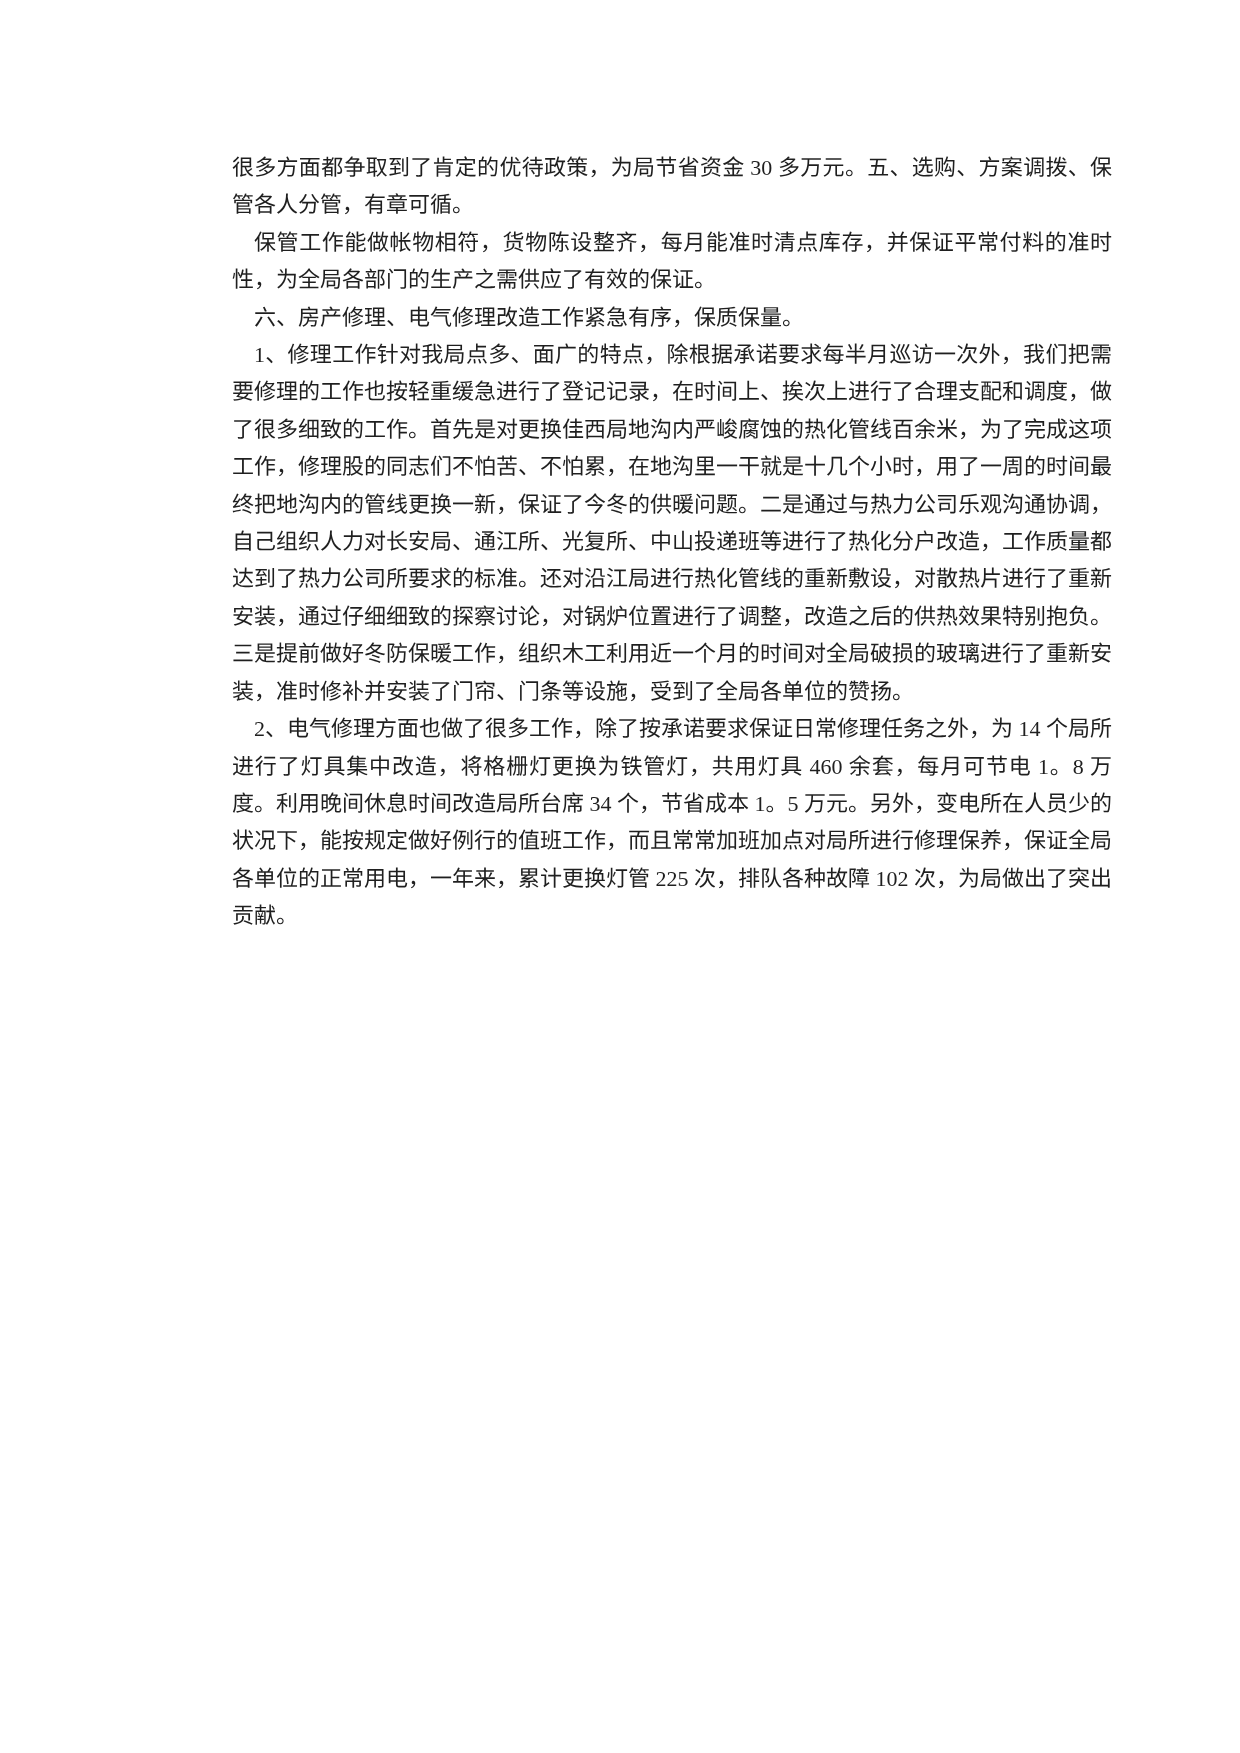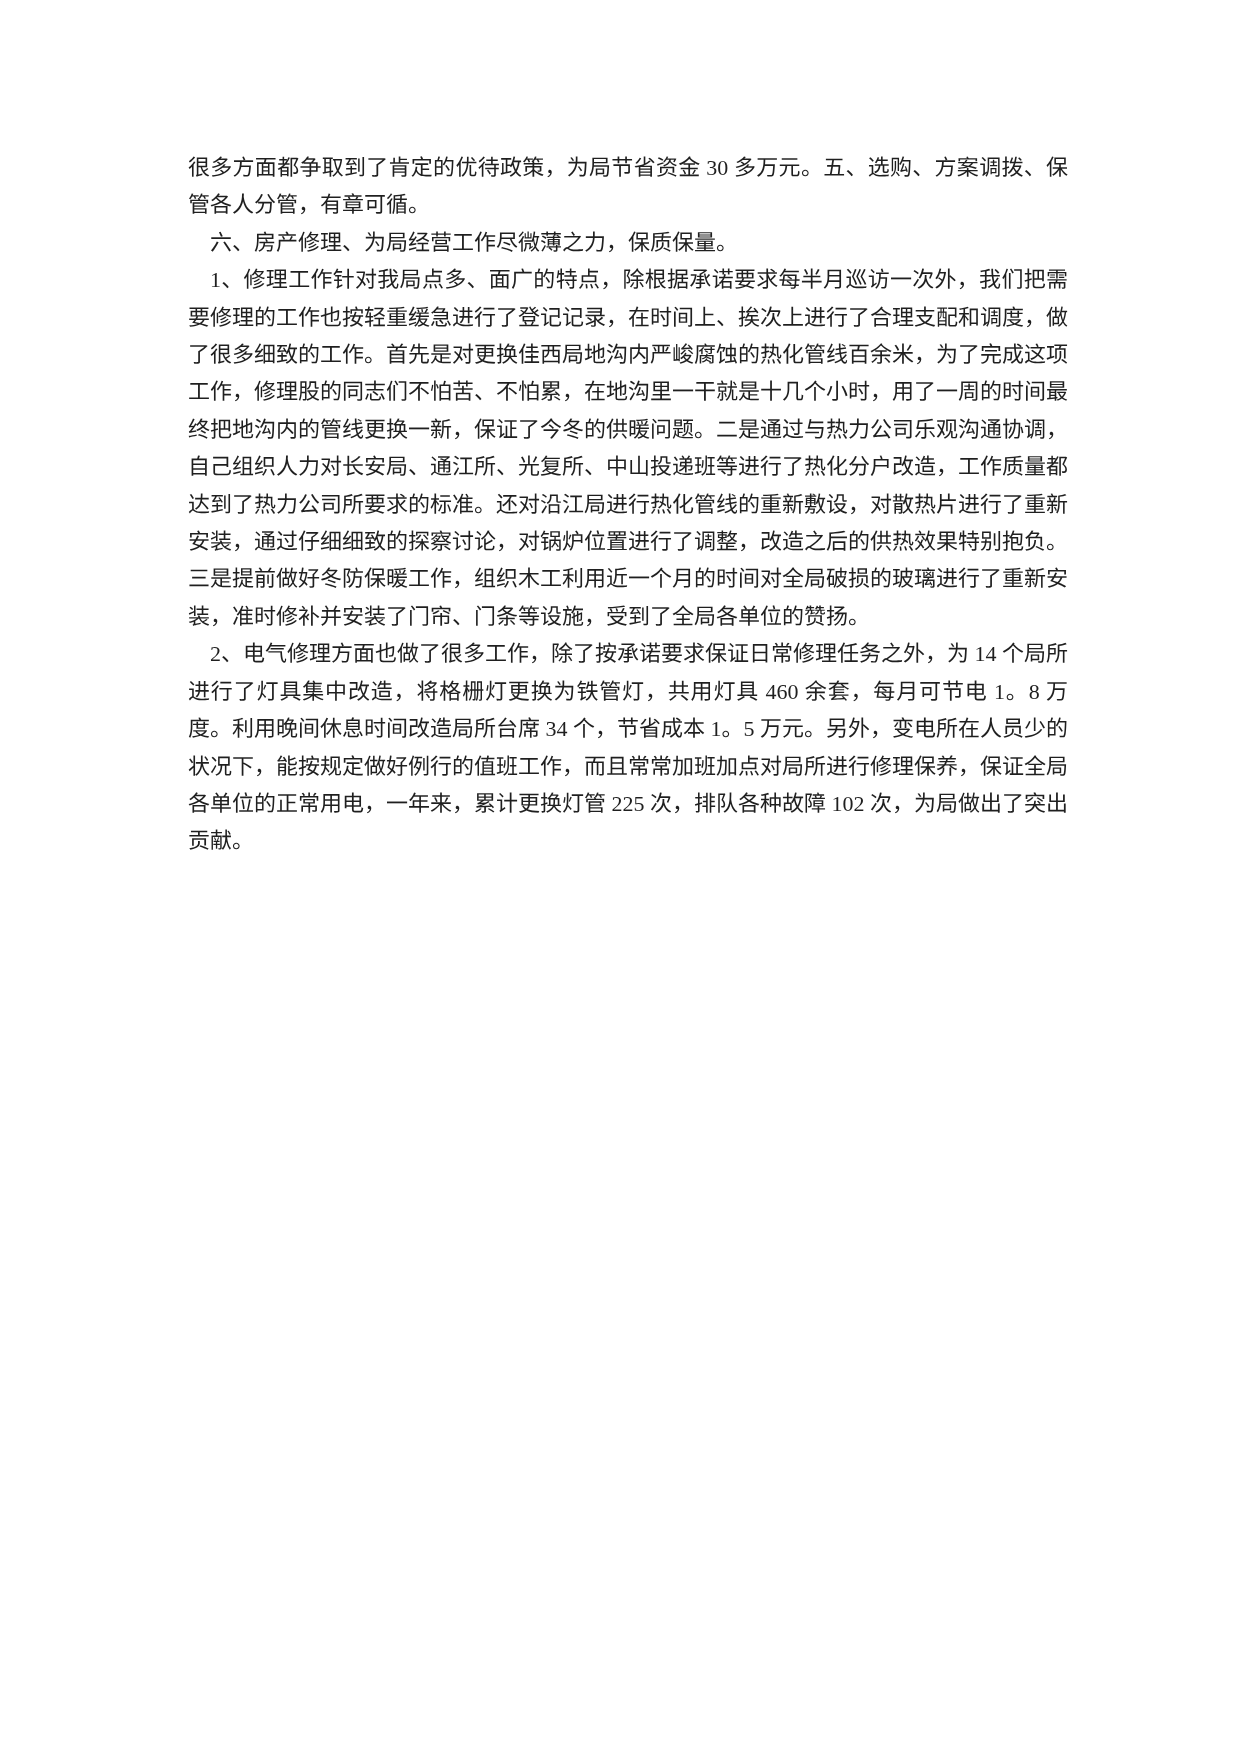--- a/index.html
+++ b/index.html
@@ -31,19 +31,20 @@
     word-break: break-all;
   }
   .text-block p.indent {
     text-indent: 22px;
   }
 </style>
 </head>
 <body>
 
 <div class="page">
-  <div class="text-block" style="color: rgb(31, 31, 31);">
+  <div class="text-block" style="color: rgb(31, 31, 31); margin-left: 44px;">
       <p class="">很多方面都争取到了肯定的优待政策，为局节省资金 30 多万元。五、选购、方案调拨、保管各人分管，有章可循。</p>
-      <p class="indent">六、房产修理、为局经营工作尽微薄之力，保质保量。</p>
+      <p class="indent">保管工作能做帐物相符，货物陈设整齐，每月能准时清点库存，并保证平常付料的准时性，为全局各部门的生产之需供应了有效的保证。</p>
+      <p class="indent">六、房产修理、电气修理改造工作紧急有序，保质保量。</p>
       <p class="indent">1、修理工作针对我局点多、面广的特点，除根据承诺要求每半月巡访一次外，我们把需要修理的工作也按轻重缓急进行了登记记录，在时间上、挨次上进行了合理支配和调度，做了很多细致的工作。首先是对更换佳西局地沟内严峻腐蚀的热化管线百余米，为了完成这项工作，修理股的同志们不怕苦、不怕累，在地沟里一干就是十几个小时，用了一周的时间最终把地沟内的管线更换一新，保证了今冬的供暖问题。二是通过与热力公司乐观沟通协调，自己组织人力对长安局、通江所、光复所、中山投递班等进行了热化分户改造，工作质量都达到了热力公司所要求的标准。还对沿江局进行热化管线的重新敷设，对散热片进行了重新安装，通过仔细细致的探察讨论，对锅炉位置进行了调整，改造之后的供热效果特别抱负。三是提前做好冬防保暖工作，组织木工利用近一个月的时间对全局破损的玻璃进行了重新安装，准时修补并安装了门帘、门条等设施，受到了全局各单位的赞扬。</p>
       <p class="indent">2、电气修理方面也做了很多工作，除了按承诺要求保证日常修理任务之外，为 14 个局所进行了灯具集中改造，将格栅灯更换为铁管灯，共用灯具 460 余套，每月可节电 1。8 万度。利用晚间休息时间改造局所台席 34 个，节省成本 1。5 万元。另外，变电所在人员少的状况下，能按规定做好例行的值班工作，而且常常加班加点对局所进行修理保养，保证全局各单位的正常用电，一年来，累计更换灯管 225 次，排队各种故障 102 次，为局做出了突出贡献。</p>
     </div>
 </div>
 
 </body></html>

